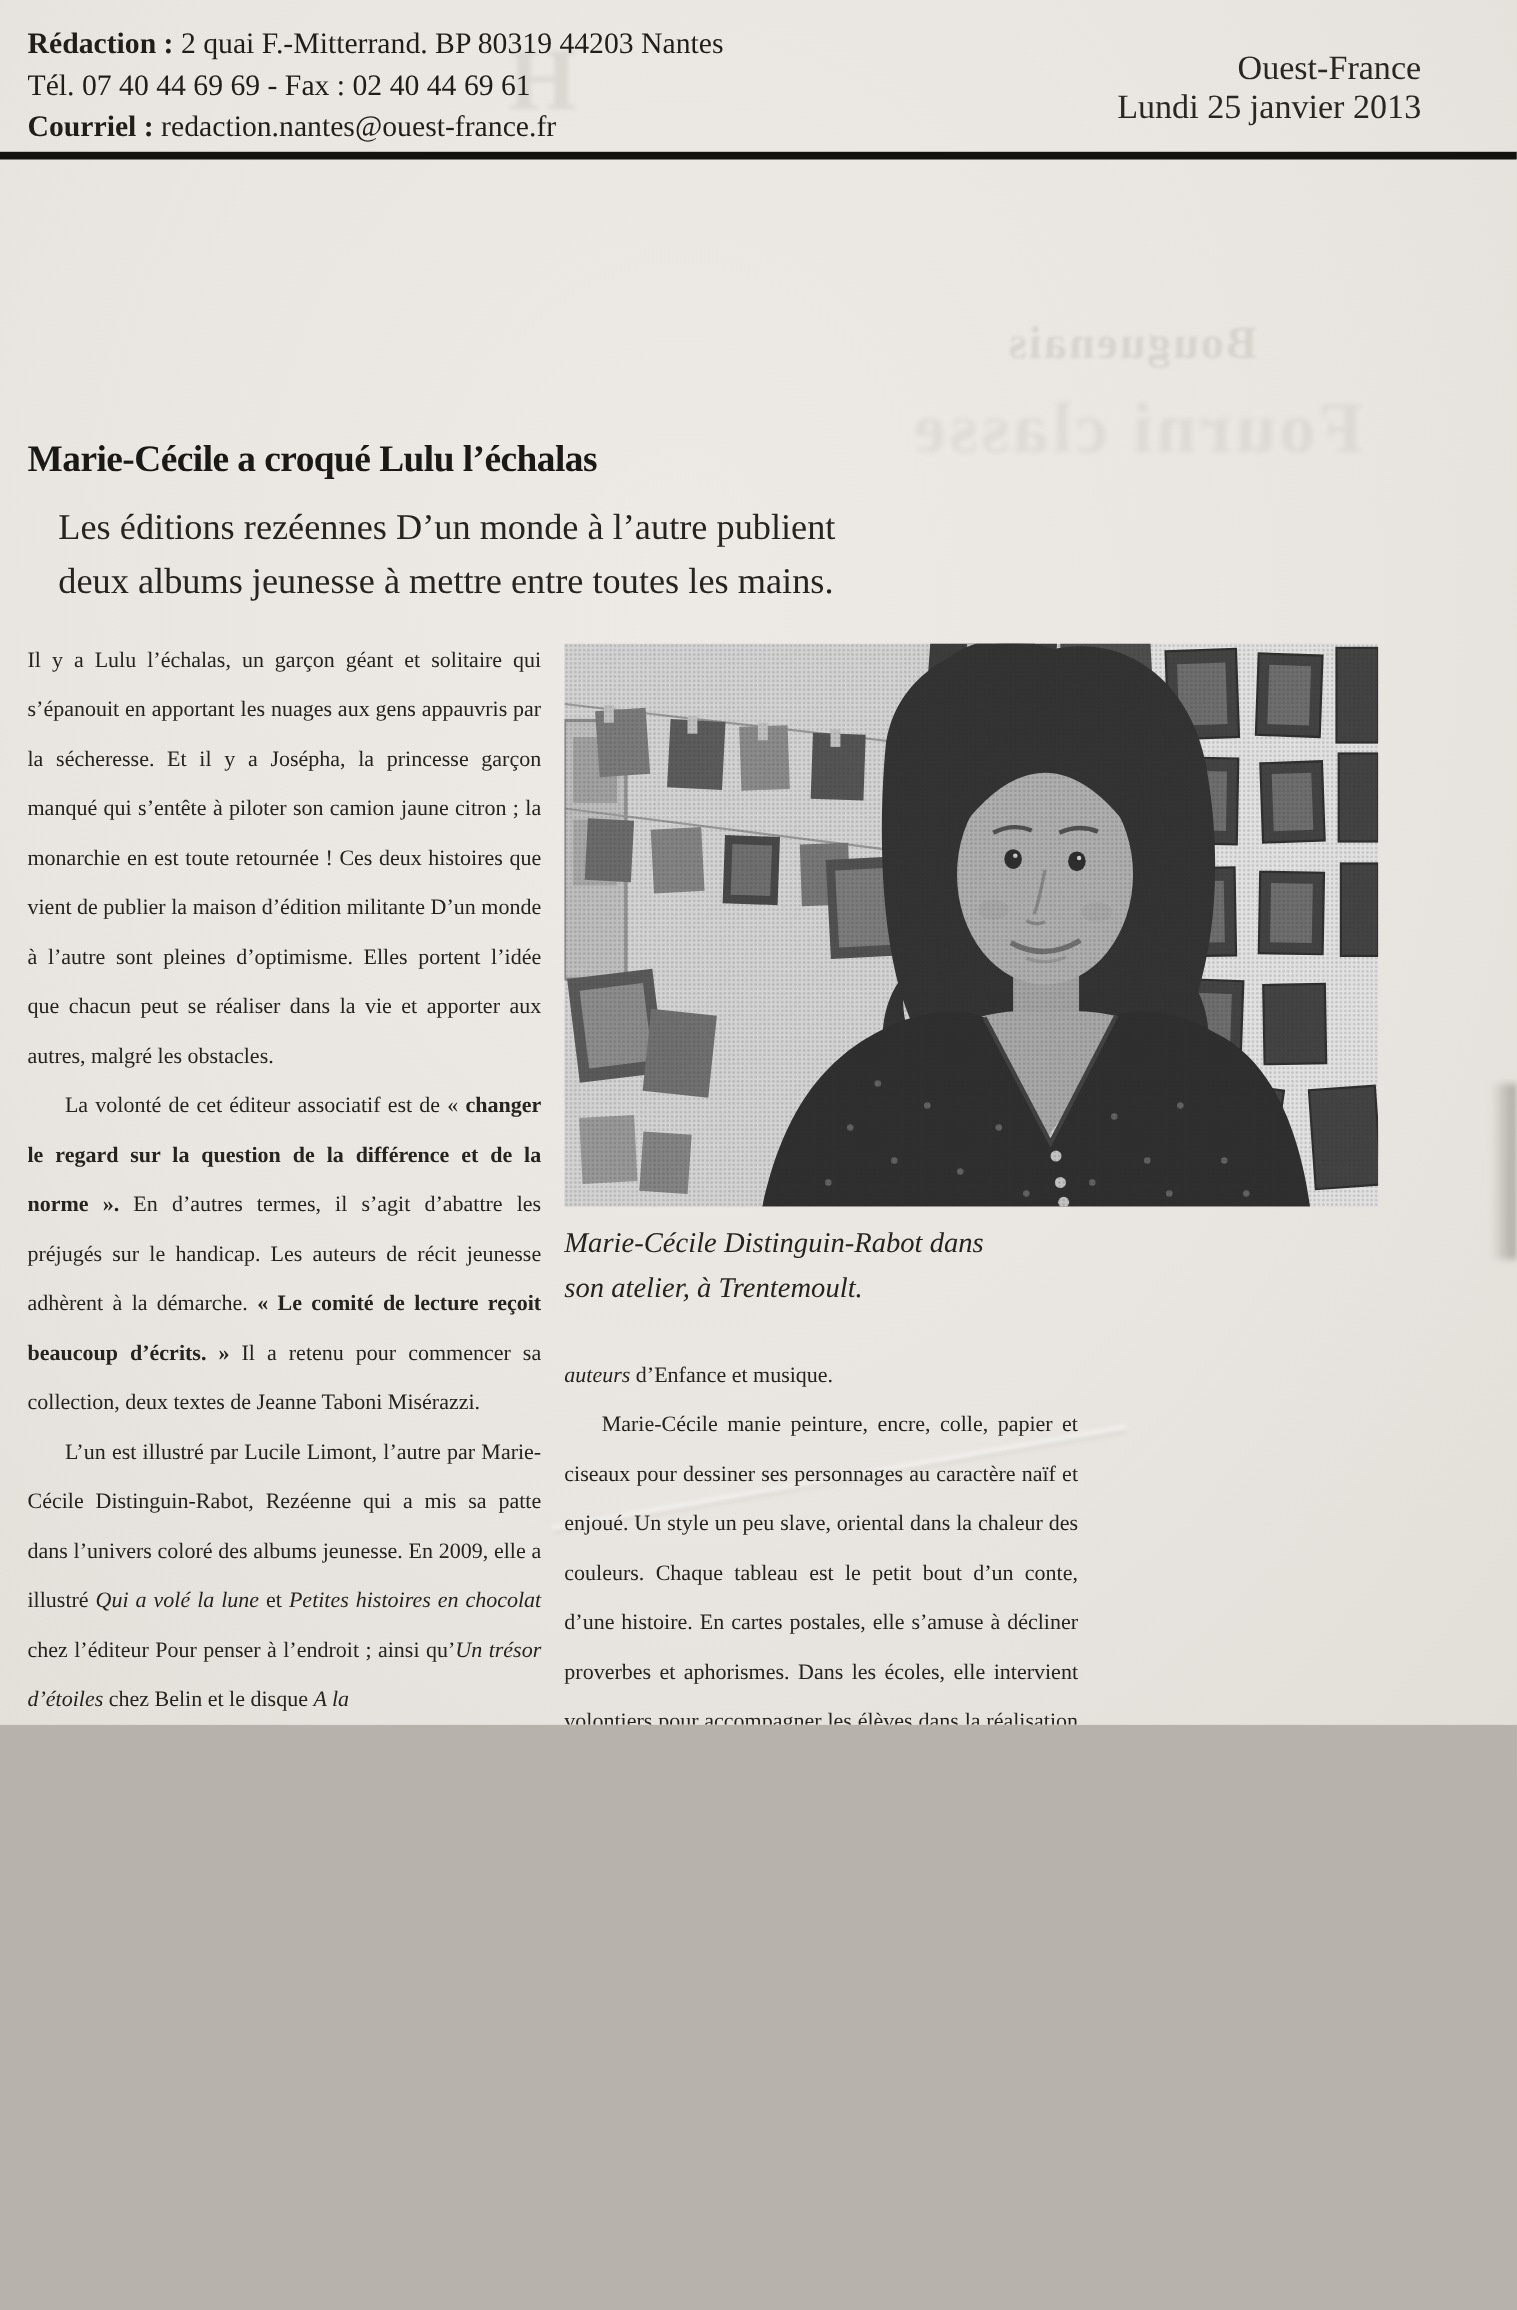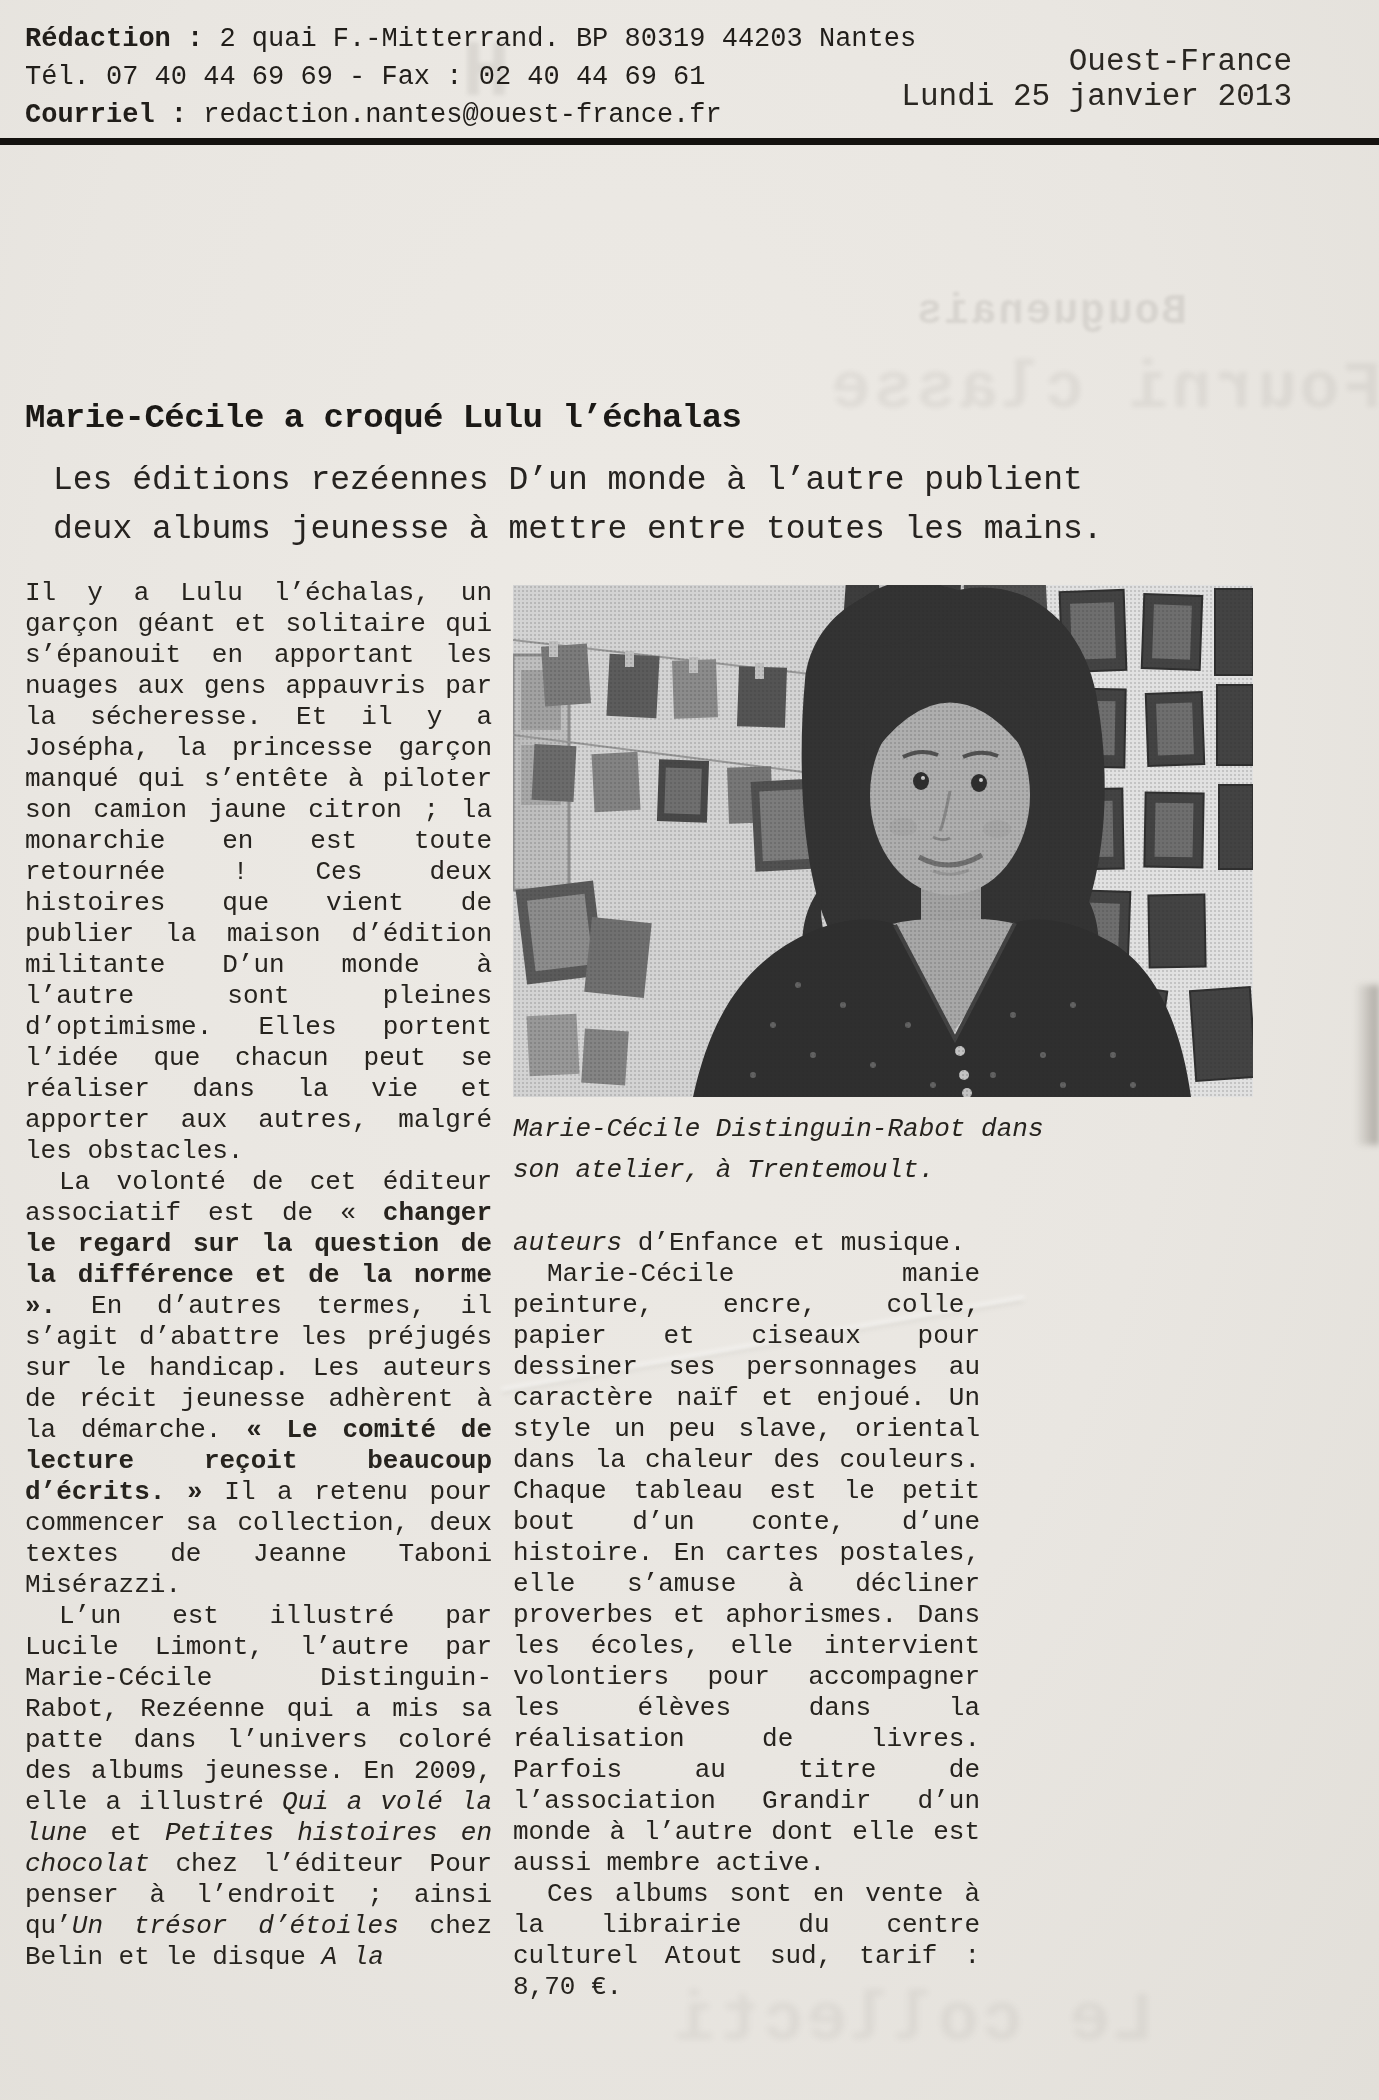--- a/index.html
+++ b/index.html
@@ -1,34 +1,34 @@
 <!DOCTYPE html>
 <html><head>
 <meta charset="utf-8">
 <style>
   html,body{margin:0;padding:0;background:#b7b3ac;}
   .page{
-    position:relative;width:1379px;height:2100px;margin:0 auto;
+    position:relative;width:1379px;height:1568px;margin:0 auto;
     background:#e9e6e1;
     background-image:radial-gradient(ellipse at 45% 35%, #edeae5 0%, #e9e6e1 55%, #e2dfd9 100%);
     overflow:hidden;
-    font-family:Liberation Mono, monospace;
+    font-family:Liberation Serif, serif;
     color:#26231e;
     -webkit-font-smoothing:antialiased;
   }
   
   .masthead-left{position:absolute;left:25px;top:20px;font-size:27px;line-height:38px;color:#211e1a;}
   .masthead-left .b{font-weight:bold;}
   .masthead-right{position:absolute;right:87px;top:44px;text-align:right;font-size:31px;line-height:35px;color:#2a2722;margin-left:28px;}
   .rule{position:absolute;left:0;top:138px;width:1379px;height:7px;background:#14120f;}
   
   .title{position:absolute;left:25px;top:376px;font-size:34px;font-weight:bold;letter-spacing:-0.5px;color:#1b1916;white-space:nowrap;}
   .subtitle{position:absolute;left:25px;top:456px;font-size:33px;line-height:49px;color:#262320;margin-left:28px;}
   
-  .col{position:absolute;width:467px;font-size:26px;line-height:31px;text-align:justify;color:#26231e;}
+  .col{position:absolute;width:467px;font-size:20px;line-height:45px;text-align:justify;color:#26231e;}
   .col-left{left:25px;top:578px;}
   .col-right{left:513px;top:1228px;}
   .body-par{margin:0;}
   .body-par.indent{text-indent:34px;}
   .b{font-weight:bold;}
   .i{font-style:italic;}
   
   .figure{position:absolute;left:513px;top:585px;width:740px;}
   .photo{position:relative;width:740px;height:512px;overflow:hidden;filter:grayscale(1) contrast(.96);}
   .photo svg{display:block;}

